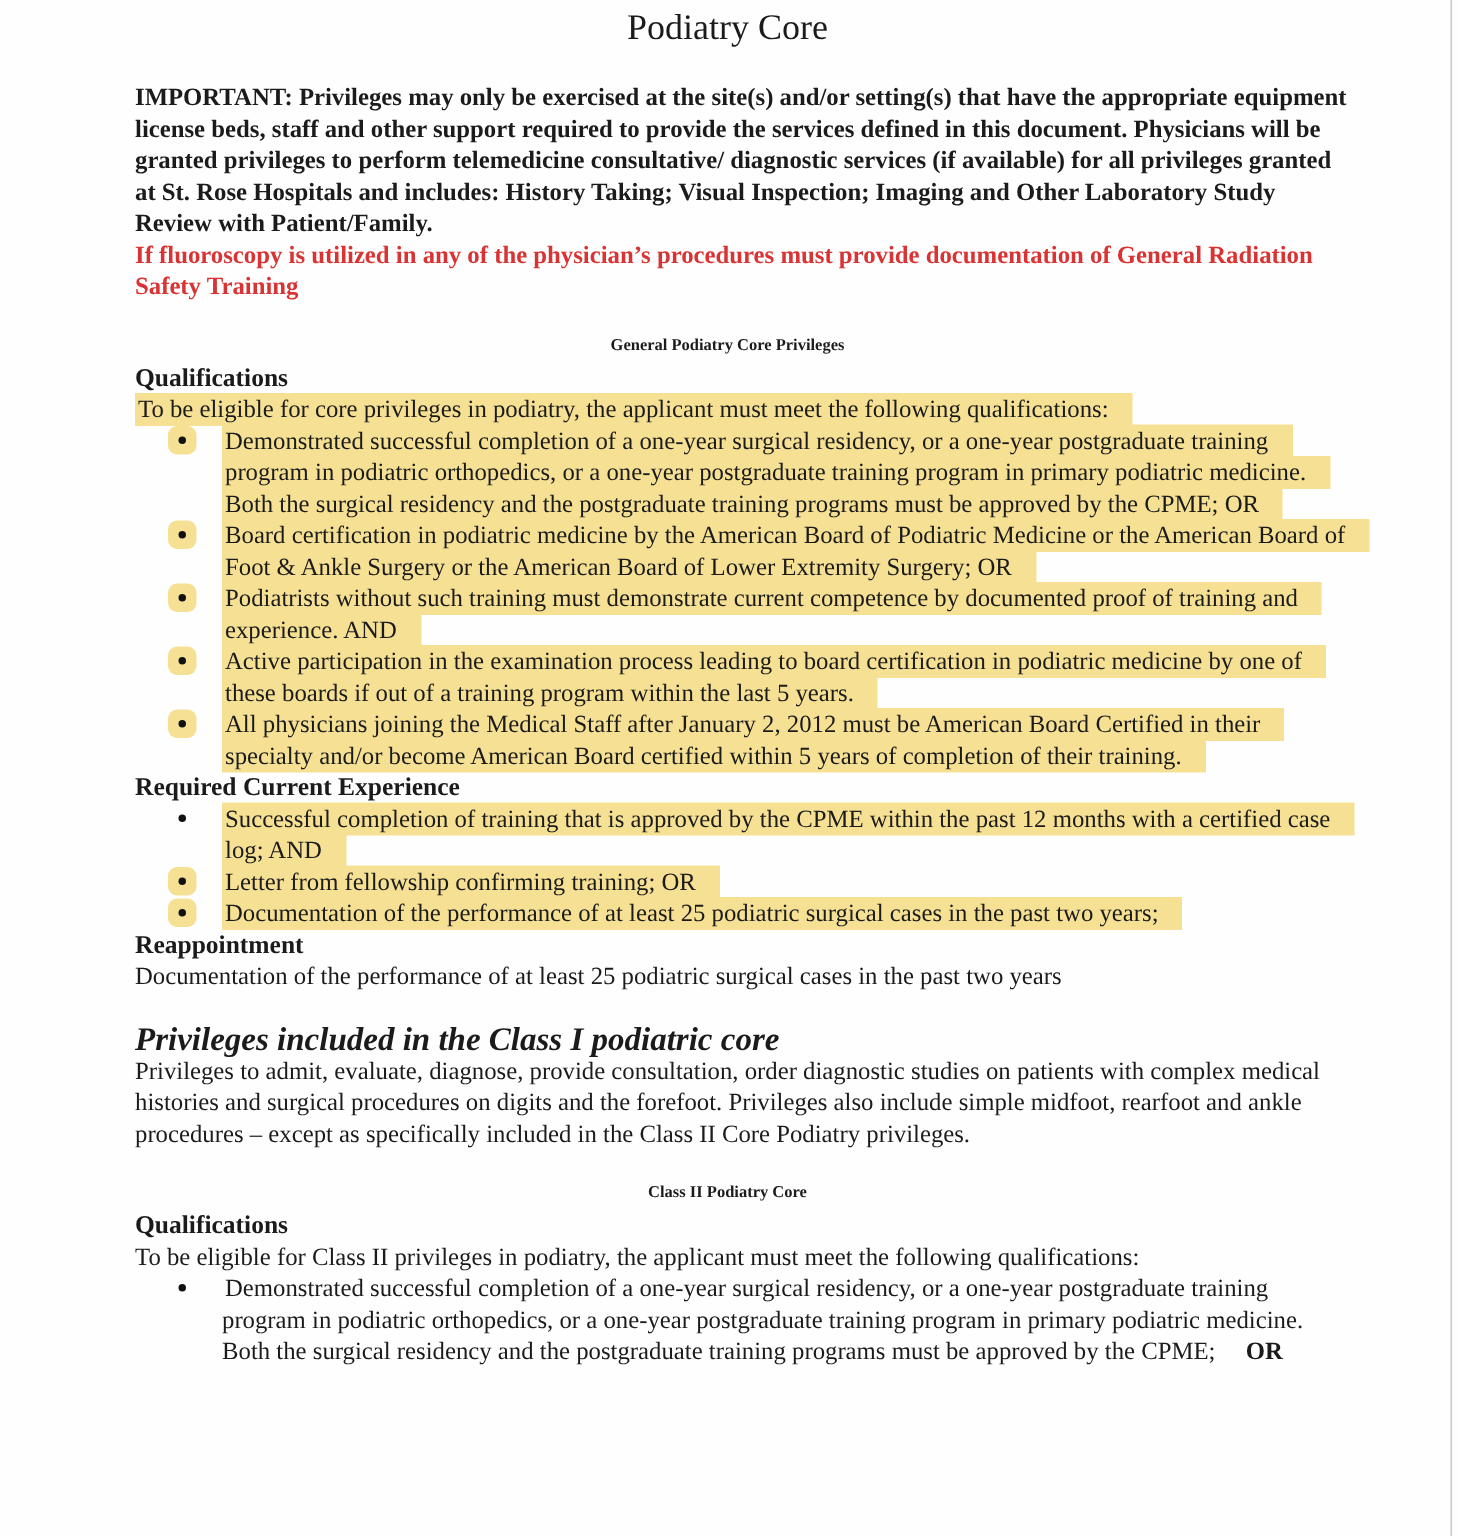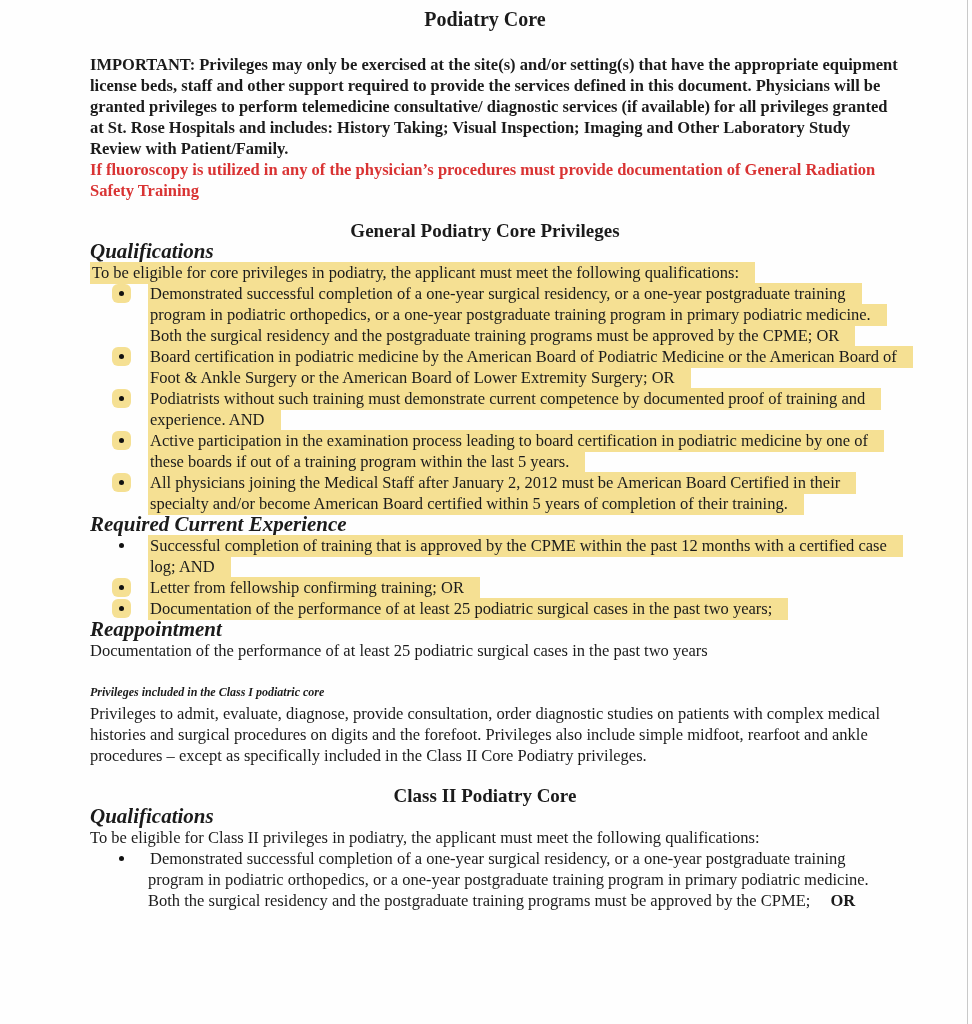--- a/index.html
+++ b/index.html
@@ -17,50 +17,50 @@
     color:var(--text);
     box-sizing:border-box;
     padding:4px 72px 0 90px;
     overflow:hidden;
   }
   .page-edge{
     position:absolute;top:0;bottom:0;right:4px;width:1px;
     background:#c9c9c9;
   }
   h1.doc-title{
-    font-size:20px;line-height:26px;font-weight:bold;
+    font-size:24px;line-height:26px;font-weight:normal;
     text-align:center;margin:2px 20px 0 0;
   }
   .name-line{margin-top:25px;font-weight:bold;}
   .important{margin-top:22px;font-weight:bold;margin-bottom:0;}
   .warning{margin:0;font-weight:bold;color:var(--warning-red);}
   h2.center-heading{
-    font-size:19px;line-height:21px;font-weight:bold;
+    font-size:11px;line-height:21px;font-weight:bold;
     text-align:center;margin:19px 20px 0 0;
   }
-  h3.sub-heading{font-size:21px;line-height:21px;font-weight:bold;margin:0;font-style:italic;}
+  h3.sub-heading{font-size:17px;line-height:21px;font-weight:bold;margin:0;}
   .seg{padding:1px 16px 2px 2px;}
   .seg.hl{
     background:var(--highlight);
     box-decoration-break:clone;
     -webkit-box-decoration-break:clone;
   }
   ul.bullets{list-style:none;margin:0;padding:0;}
   ul.bullets > li{position:relative;padding-left:58px;margin:0;}
   .dot-wrap{
     position:absolute;left:22px;top:1px;
     width:19px;height:19px;border-radius:6px;
     display:flex;align-items:center;justify-content:center;
   }
   .dot-wrap.hl{background:var(--highlight);}
   .dot{width:5px;height:5px;border-radius:50%;background:#111;}
   .suffix{font-weight:bold;}
   .plain-par{margin:0;}
   .class1-heading{
-    margin:21px 0 0;font-size:12px;line-height:21px;
+    margin:21px 0 0;font-size:22px;line-height:21px;
     font-weight:bold;font-style:italic;
   }
 </style>
 </head>
 <body>
 
 <div class="page">
   <div class="page-edge"></div>
 
   <h1 class="doc-title">Podiatry Core</h1>

